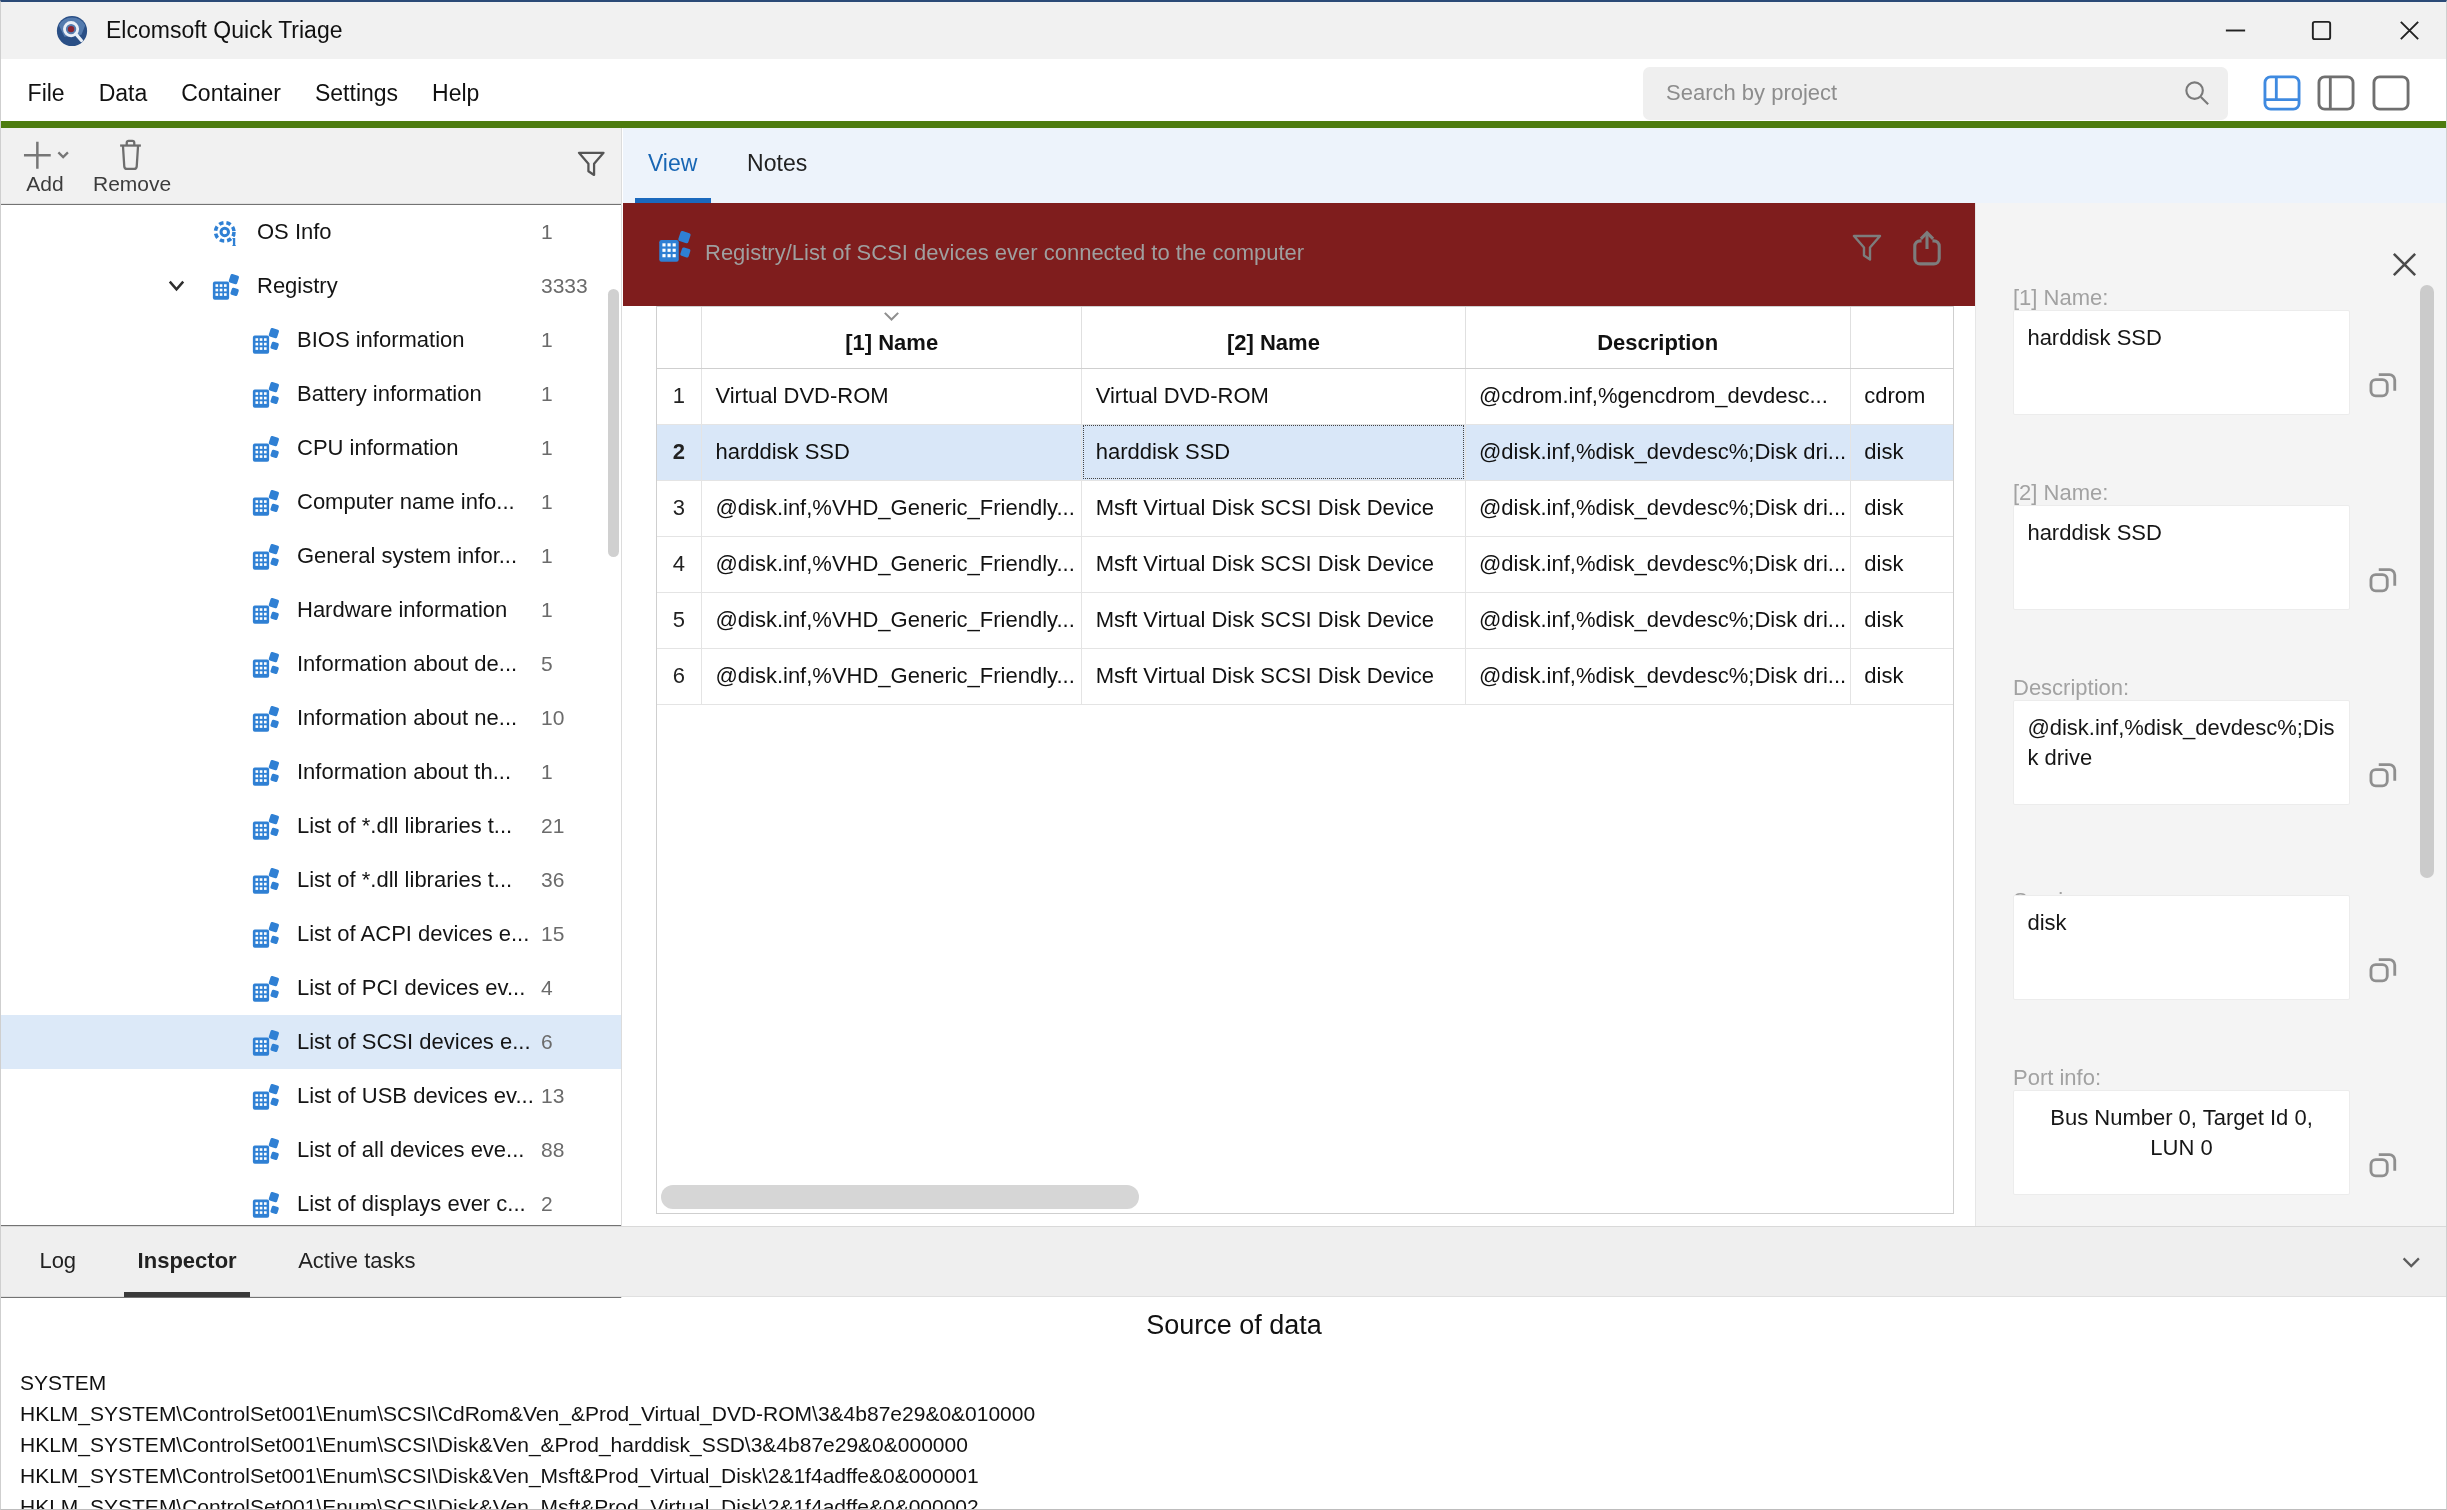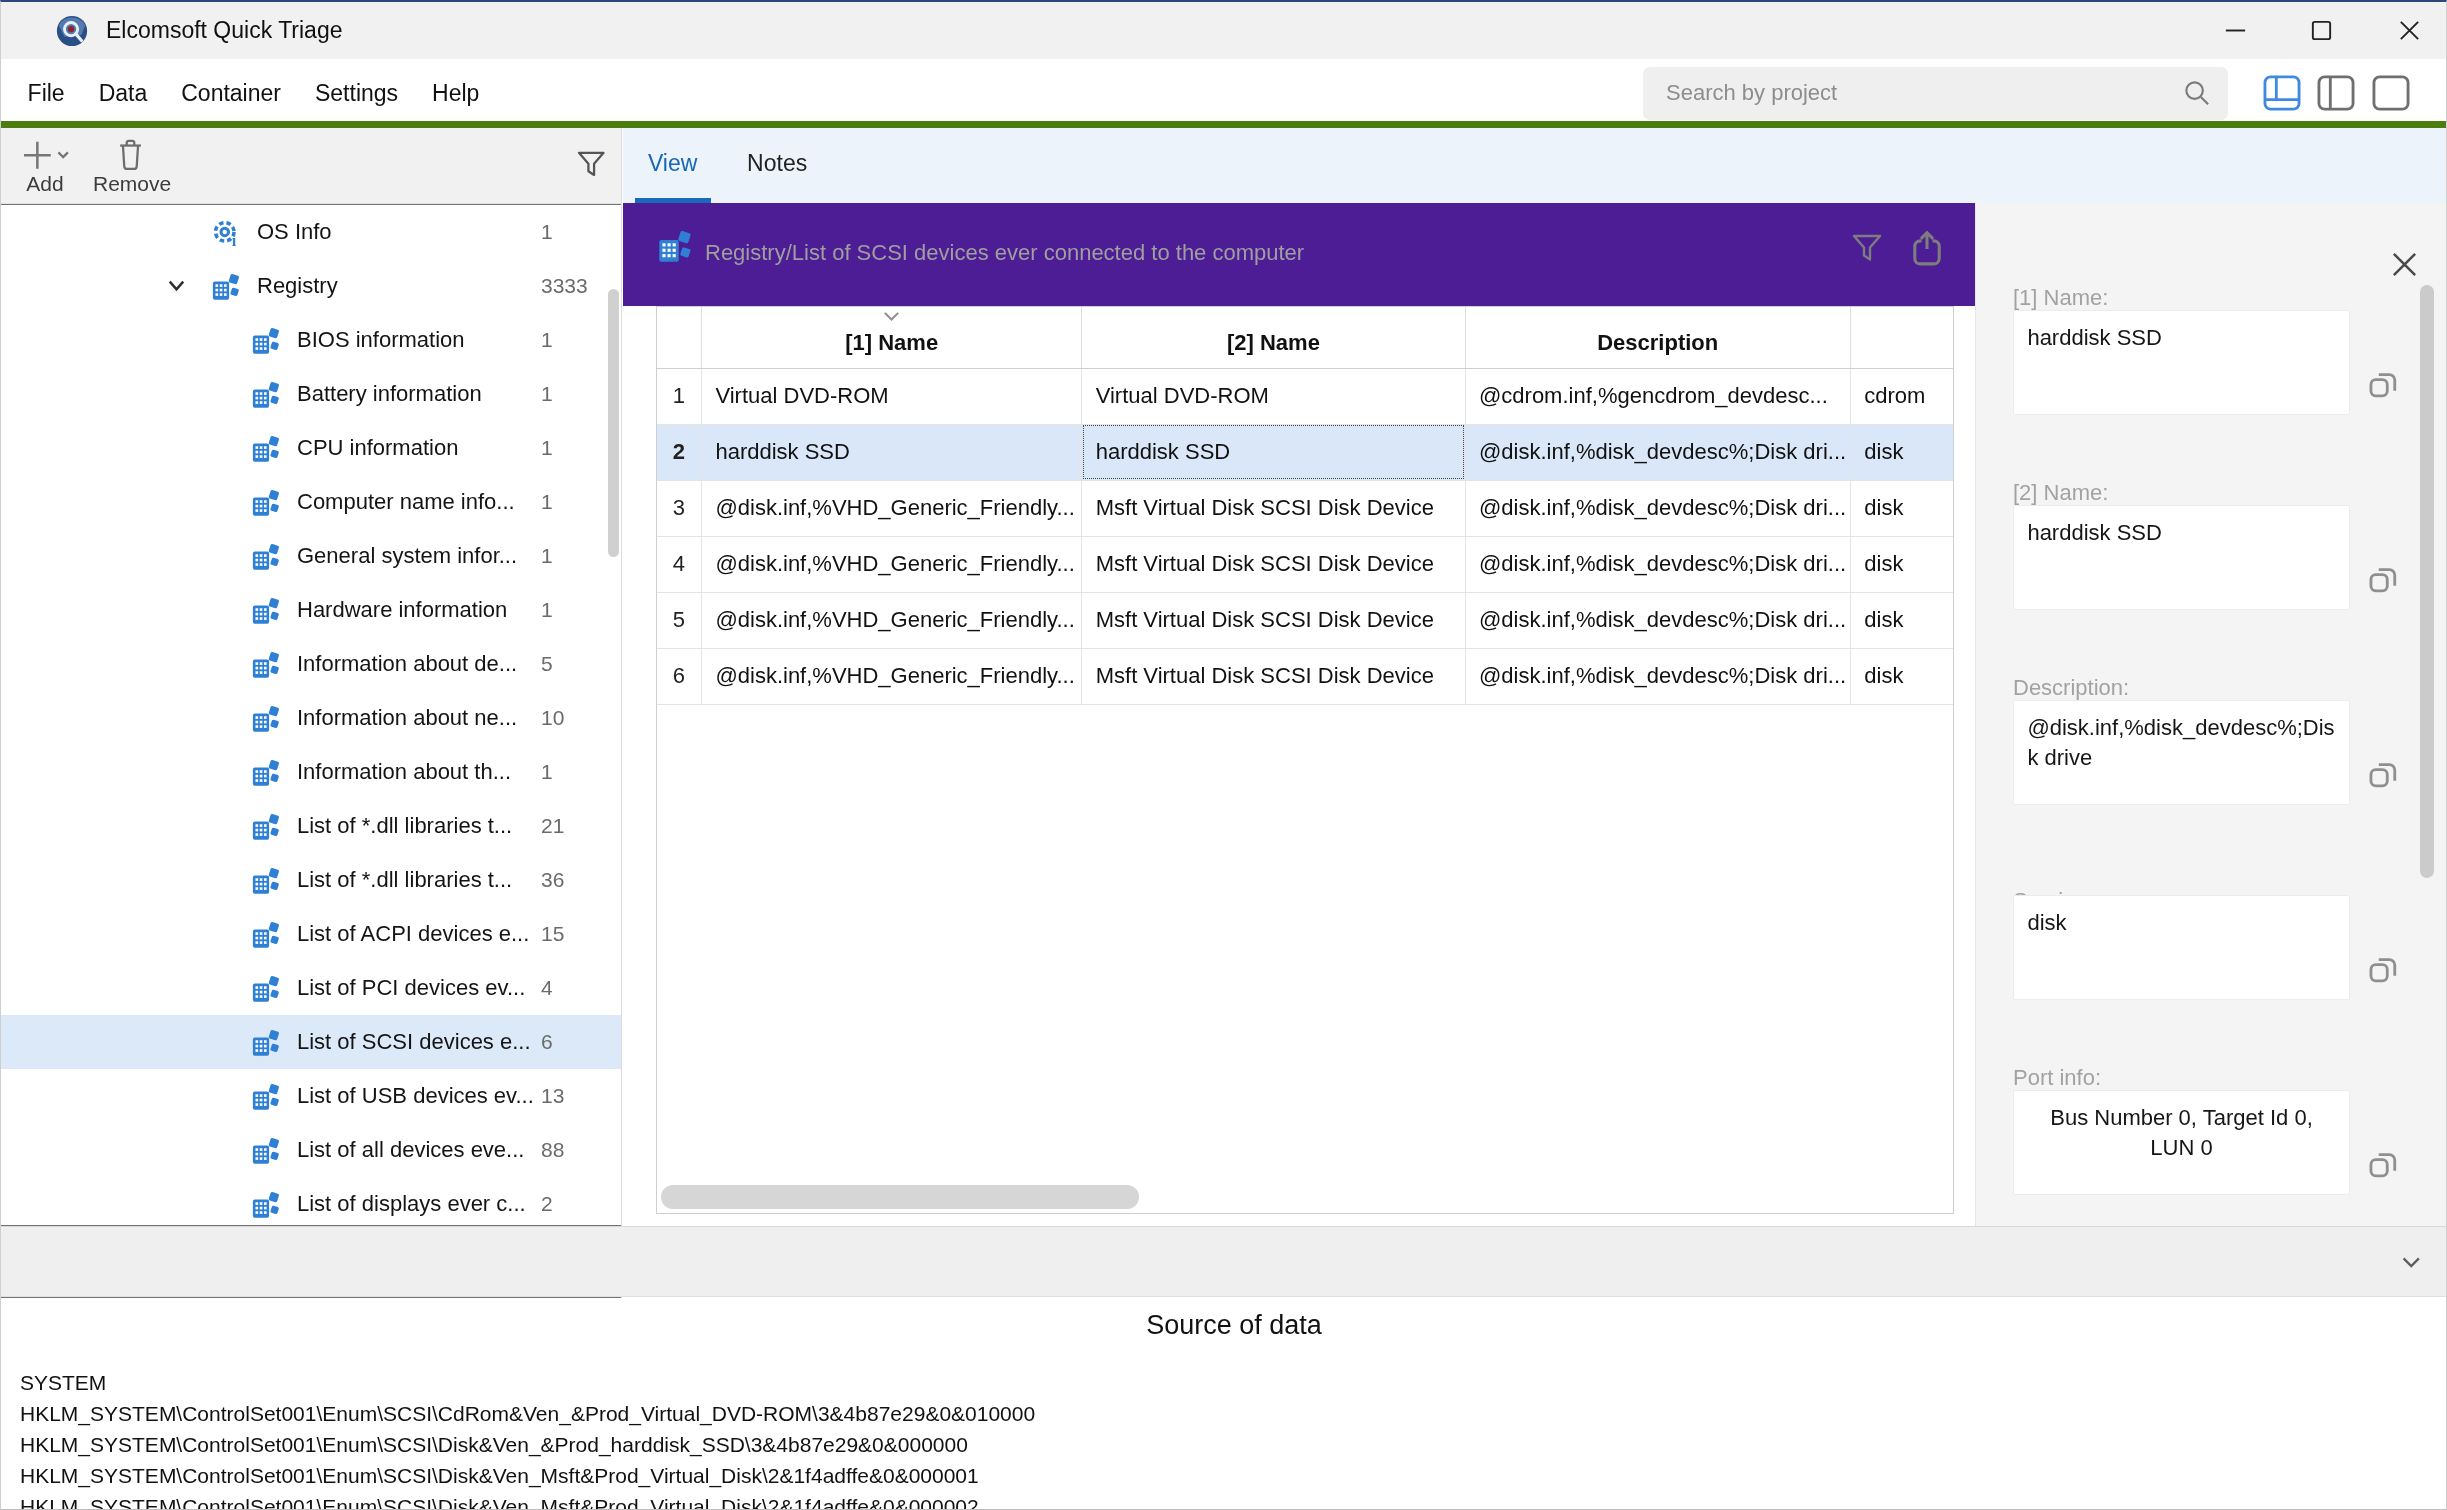--- a/index.html
+++ b/index.html
@@ -46,21 +46,21 @@
   .tree-row .cnt{position:absolute;left:540px;top:0;line-height:54px;font-size:21px;color:#6b6b6b;}
   .tree-scroll{position:absolute;right:1.9px;top:161px;width:11.5px;height:268px;background:#d0d0d0;border-radius:5.7px;}
   
   .tab-strip{position:absolute;left:622px;top:126px;width:1825px;height:75px;background:#edf3fb;}
   .main-tabs{position:absolute;left:11.5px;top:0;height:75px;display:flex;gap:23px;}
   .main-tab{position:relative;padding:0 13.4px;line-height:71px;font-size:23px;color:#222;}
   .main-tab.active{color:#1866b4;}
   .main-tab.active::after{content:"";position:absolute;left:0;right:0;bottom:0;height:4.8px;background:#1b69bd;}
   
   .main-panel{position:absolute;left:622px;top:201px;width:1352px;height:1023px;background:#fff;}
-  .content-header{position:absolute;left:0;top:0;width:100%;height:103px;background:#4c1d95;padding-left:28px;}
+  .content-header{position:absolute;left:0;top:0;width:100%;height:103px;background:#7f1d1d;padding-left:28px;}
   .content-header .reg-ic{position:absolute;left:34px;top:25px;}
   .content-title{position:absolute;left:82px;top:0;line-height:99px;font-size:22px;color:#9f9f9f;white-space:nowrap;}
   .hdr-filter{position:absolute;left:1227px;top:29px;}
   .hdr-share{position:absolute;left:1285px;top:25px;}
   .table-container{position:absolute;left:32.5px;top:103px;width:1298px;height:908px;border:1px solid #cfcfcf;background:#fff;}
   .tbl{width:100%;border-collapse:collapse;table-layout:fixed;}
   .tbl th{position:relative;height:61px;border-bottom:1px solid #cfcfcf;border-right:1px solid #e0e0e0;
     font-size:22px;font-weight:bold;color:#111;text-align:center;vertical-align:middle;padding-top:13.4px;background:#fff;}
   .tbl th:last-child{border-right:none;}
   .tbl th .sortchev{position:absolute;left:50%;top:2.9px;margin-left:-10.5px;}
@@ -776,20 +776,25 @@
               <path d="M9 4 h7.5 a3.8 3.8 0 0 1 3.8 3.8 v7.5" fill="none" stroke="#8f8f8f" stroke-width="2"></path>
             </svg>
           </div>
         </div>
       </div>
     <div class="right-scroll"></div>
   </div>
 
   <div class="bottom-panel">
     <div class="bottom-tabs">
+      <div class="btab-wrap" id="bottom-tabs">
+          <div class="btab">Log</div>
+          <div class="btab active">Inspector</div>
+          <div class="btab">Active tasks</div>
+        </div>
       <div class="collapse-btn">
         <svg width="32.5" height="32.5" viewBox="0 0 34 34">
             <polyline points="9,13 17,21 25,13" fill="none" stroke="#5c5c5c" stroke-width="2.4"></polyline>
           </svg>
       </div>
     </div>
     <div class="bottom-content">
       <div class="src-title">Source of data</div>
       <div id="source-lines">
           <div class="src-line">SYSTEM</div>

